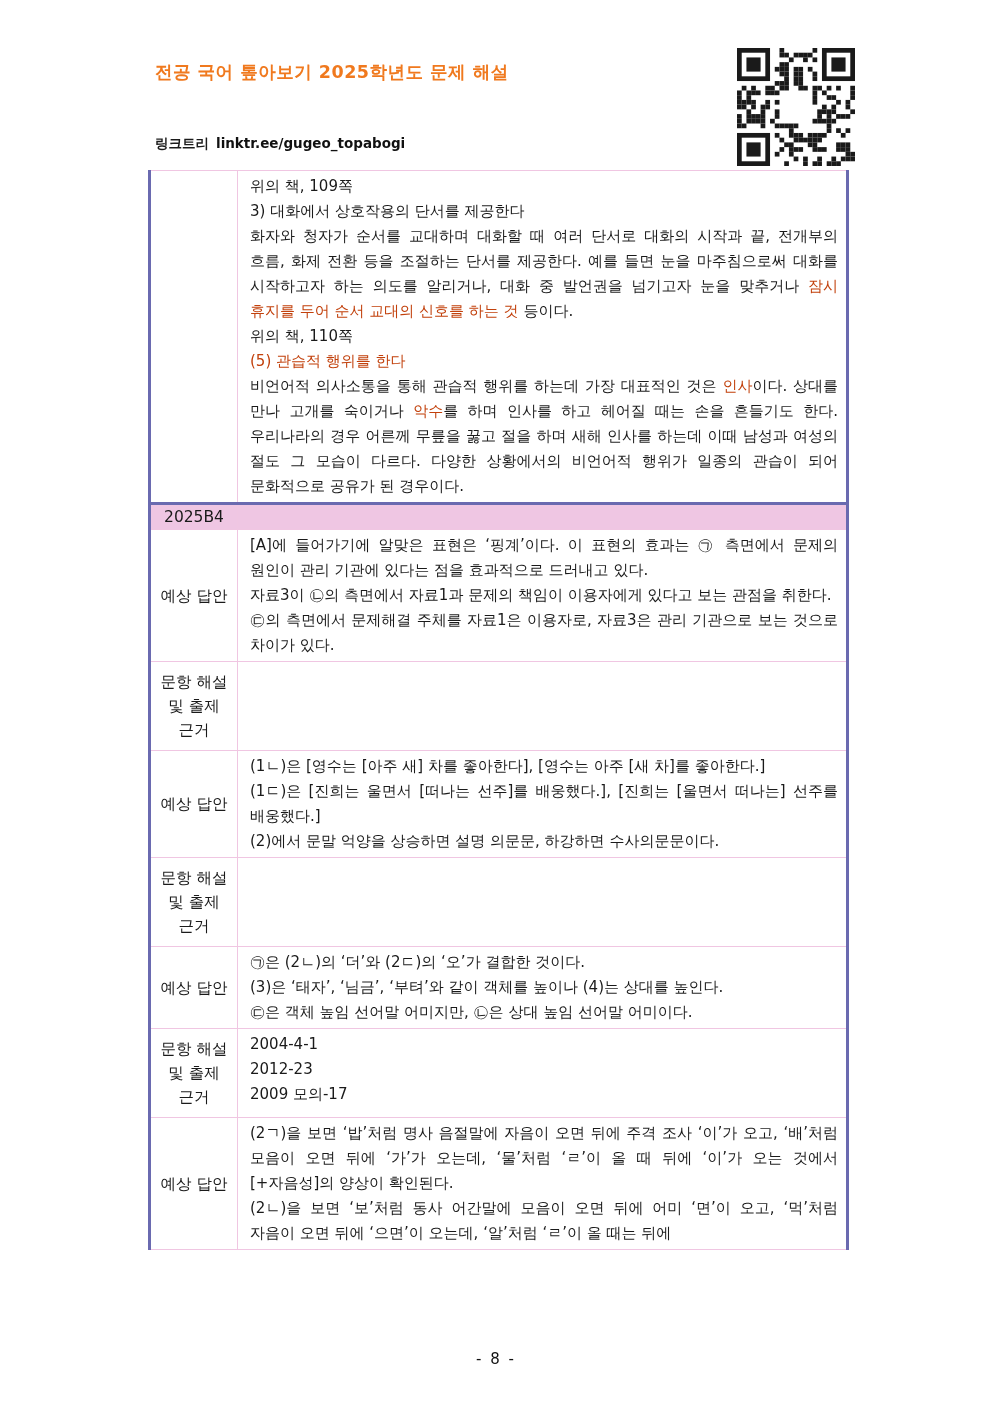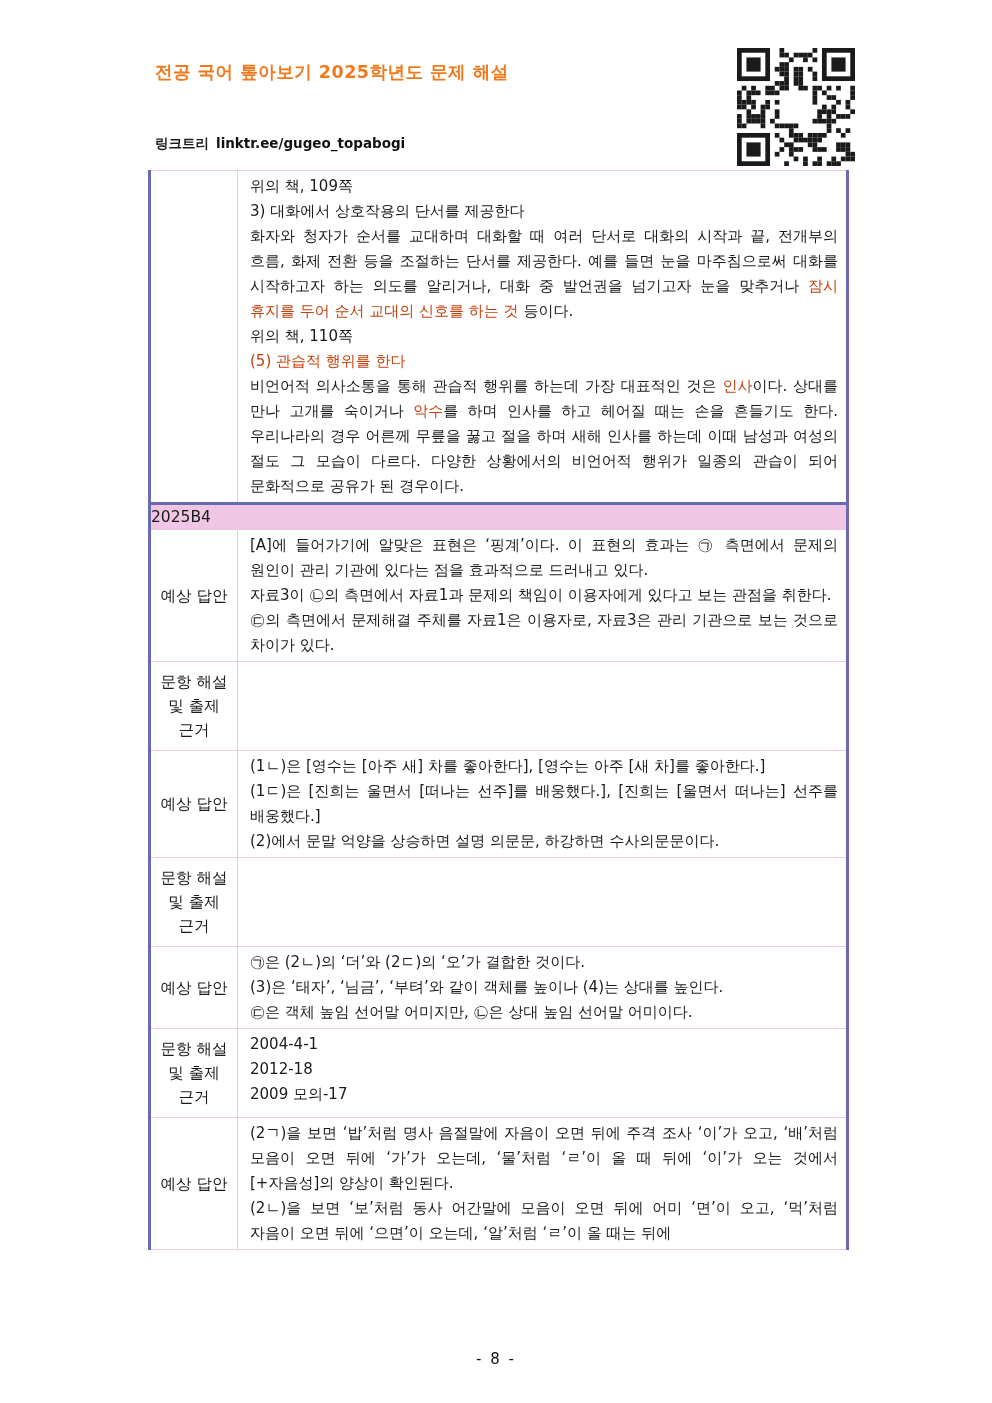--- a/index.html
+++ b/index.html
@@ -32,21 +32,21 @@
     padding:8px 5px;word-break:keep-all;
   }
   td.content{
     vertical-align:top;font-size:15px;line-height:25px;padding:3px 8px 3px 12px;
   }
   td.content .para{text-align:justify;word-break:keep-all;}
   td.content b{font-weight:normal;color:#c2410c;}
   tr.band td{
     background:#EFC6E3;border-top:3px solid #6A6AB0;height:22px;
   }
-  td.band-label{font-size:15.5px;text-align:left;vertical-align:middle;padding:1px 0;}
+  td.band-label{font-size:15.5px;text-align:center;vertical-align:middle;padding:1px 0;}
   
   .footer{position:absolute;left:0;right:0;top:1350px;text-align:center;font-size:15px;color:#111;letter-spacing:2px;}
 </style>
 </head>
 <body>
 
 <div class="page">
 
   <div class="doc-title">전공 국어 톺아보기 2025학년도 문제 해설</div>
 
@@ -293,21 +293,21 @@
         <td class="content">
             <div class="para"><span>㉠은 (2ㄴ)의 ‘더’와 (2ㄷ)의 ‘오’가 결합한 것이다.</span></div>
             <div class="para"><span>(3)은 ‘태자’, ‘님금’, ‘부텨’와 같이 객체를 높이나 (4)는 상대를 높인다.</span></div>
             <div class="para"><span>㉢은 객체 높임 선어말 어미지만, ㉡은 상대 높임 선어말 어미이다.</span></div>
           </td>
       </tr>
       <tr>
         <td class="label">문항 해설 및 출제 근거</td>
         <td class="content">
             <div class="para"><span>2004-4-1</span></div>
-            <div class="para"><span>2012-18</span></div>
+            <div class="para"><span>2012-23</span></div>
             <div class="para"><span>2009 모의-17</span></div>
           </td>
       </tr>
 
       <tr>
         <td class="label">예상 답안</td>
         <td class="content">
             <div class="para"><span>(2ㄱ)을 보면 ‘밥’처럼 명사 음절말에 자음이 오면 뒤에 주격 조사 ‘이’가 오고, ‘배’처럼 모음이 오면 뒤에 ‘가’가 오는데, ‘물’처럼 ‘ㄹ’이 올 때 뒤에 ‘이’가 오는 것에서 [+자음성]의 양상이 확인된다.</span></div>
             <div class="para"><span>(2ㄴ)을 보면 ‘보’처럼 동사 어간말에 모음이 오면 뒤에 어미 ‘면’이 오고, ‘먹’처럼 자음이 오면 뒤에 ‘으면’이 오는데, ‘알’처럼 ‘ㄹ’이 올 때는 뒤에</span></div>
           </td>

